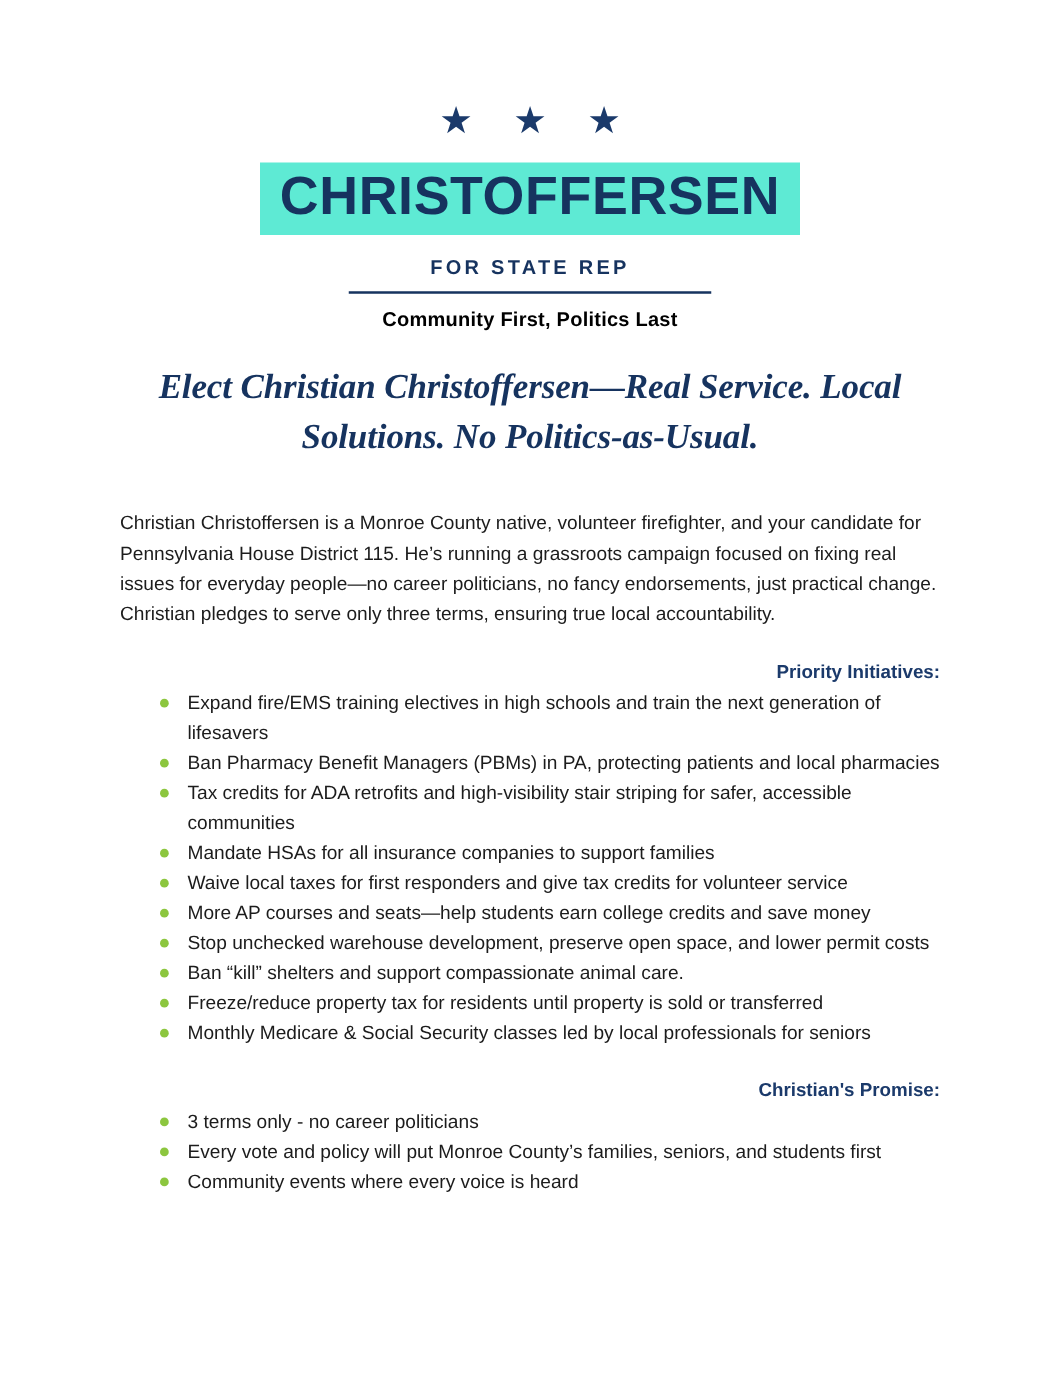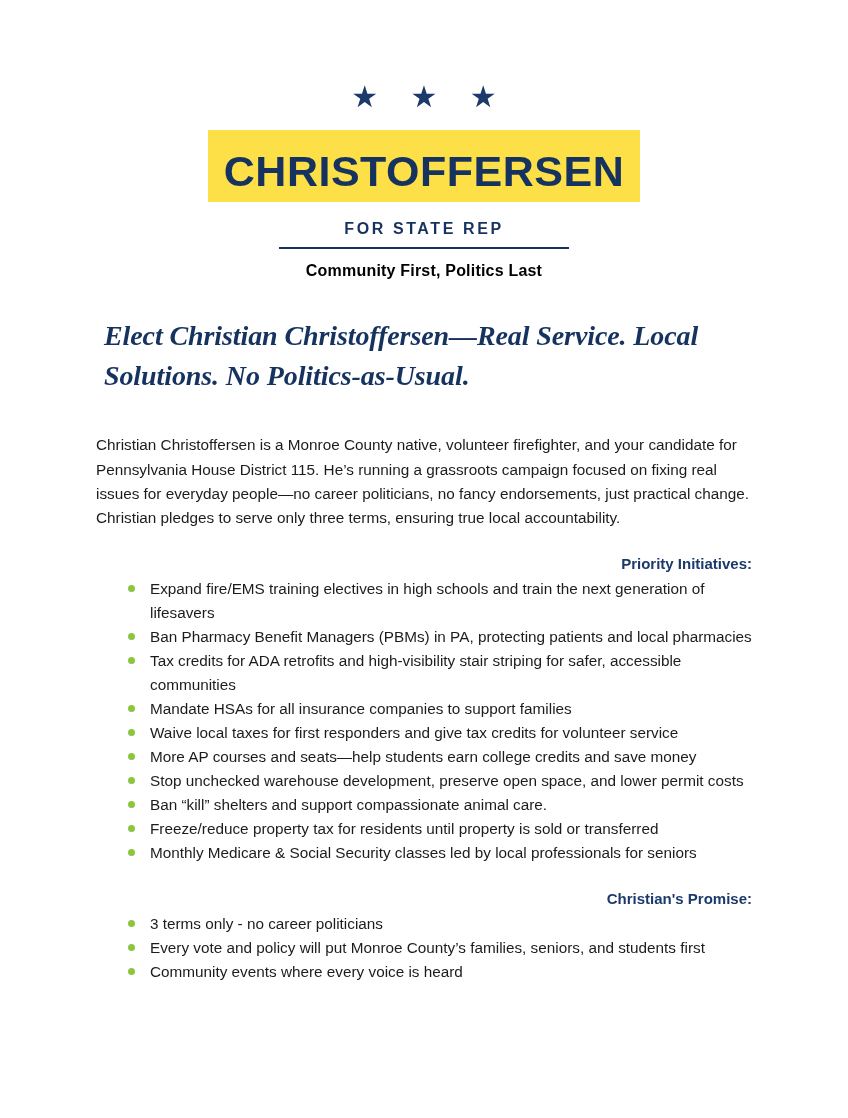--- a/index.html
+++ b/index.html
@@ -31,22 +31,22 @@
   .stars {
     color: #1b3a6b;
     font-size: 30px;
     letter-spacing: 12px;
     line-height: 1;
     margin-bottom: 18px;
     padding-left: 12px;
   }
   .name-bar {
     display: inline-block;
-    background: #fde047;
-    padding: 20px 16px 8px 16px;
+    background: #5eead4;
+    padding: 6px 16px 8px 16px;
   }
   .name-bar span {
     display: block;
     font-family: "Liberation Sans", sans-serif;
     font-weight: bold;
     font-size: 43px;
     letter-spacing: 0.5px;
     color: #16335f;
     line-height: 1.02;
   }
@@ -66,23 +66,23 @@
   .tagline {
     margin-top: 13px;
     font-weight: bold;
     font-size: 16px;
     color: #000000;
     letter-spacing: 0.2px;
   }
 
   
   .headline {
-    margin: 36px auto 0 auto;
+    margin: 24px auto 0 auto;
     width: 640px;
-    text-align: left;
+    text-align: center;
     font-family: "Liberation Serif", serif;
     font-style: italic;
     font-weight: bold;
     font-size: 28px;
     line-height: 1.42;
     color: #16335f;
     letter-spacing: -0.1px;
   }
 
   

